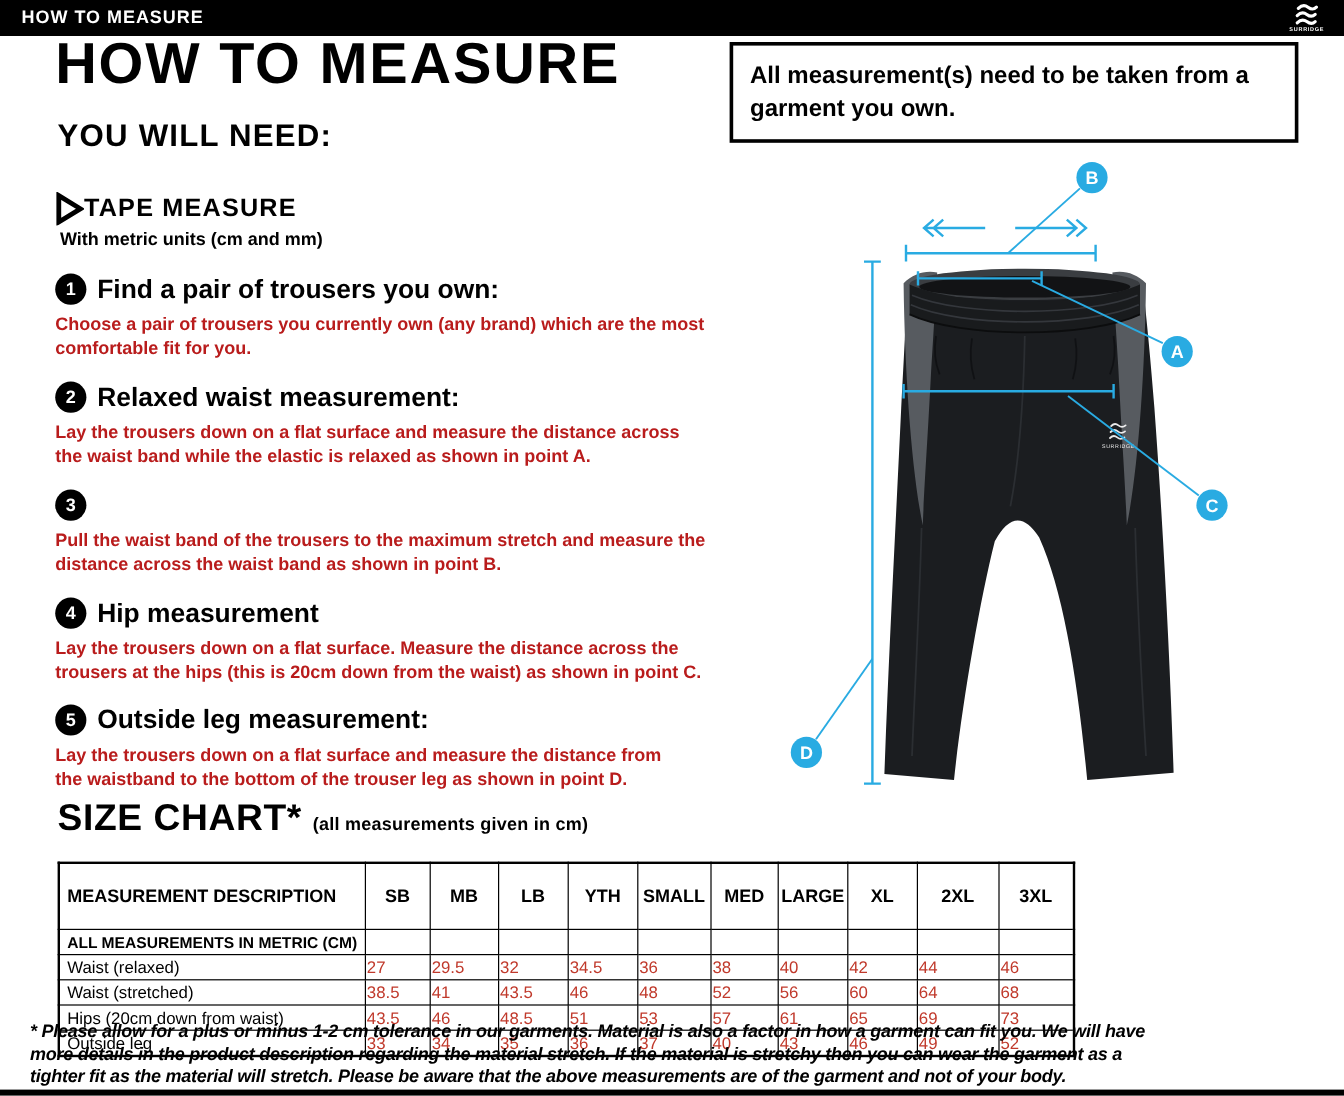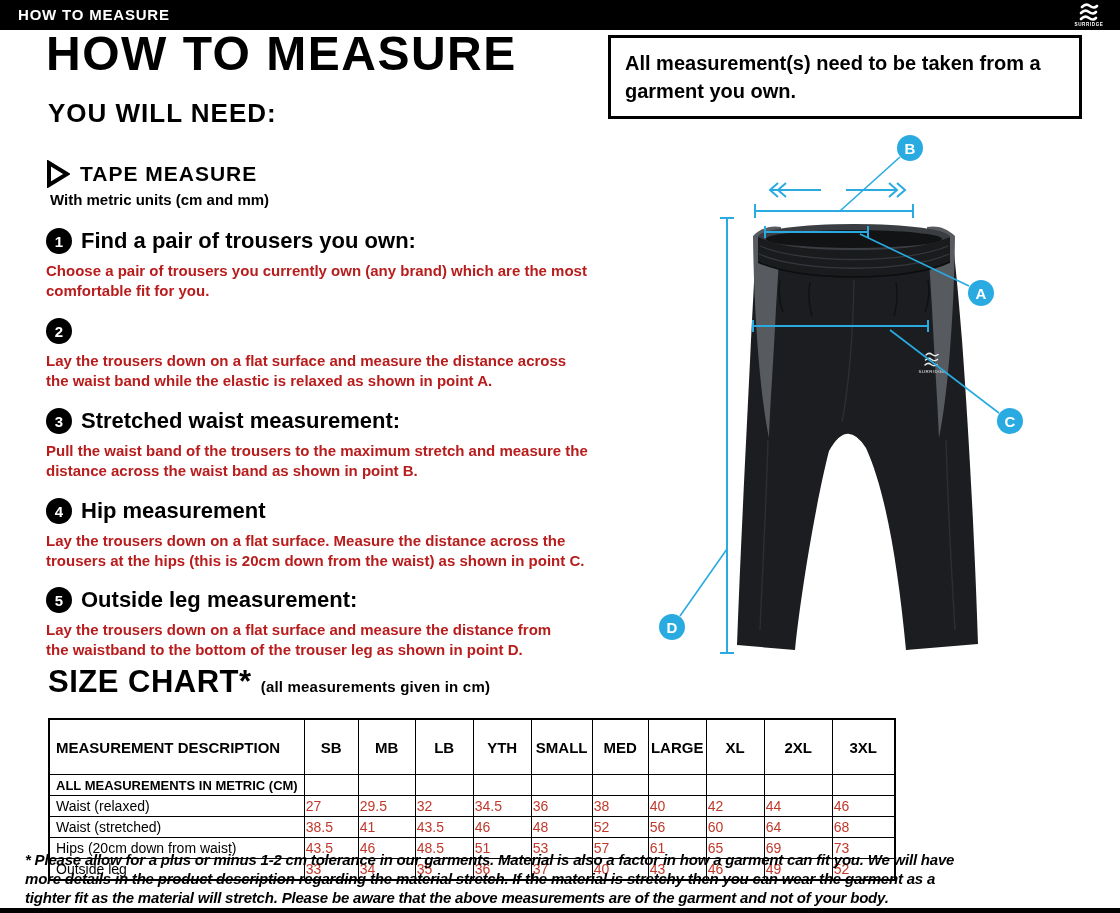--- a/index.html
+++ b/index.html
@@ -10,21 +10,21 @@
   
   .topbar{position:absolute;top:0;left:0;width:1120px;height:30px;background:#000;}
   .topbar-title{position:absolute;left:18px;top:0;line-height:30px;color:#fff;font-size:15px;font-weight:bold;letter-spacing:.8px;}
   .topbar-logo{position:absolute;right:8px;top:2px;width:46px;height:26px;}
   
   .main-heading{position:absolute;left:46px;top:30px;font-size:48px;font-weight:bold;letter-spacing:1.5px;line-height:1;}
   .subheading{position:absolute;left:48px;top:98px;font-size:26px;font-weight:bold;letter-spacing:1px;}
   .notice-box{position:absolute;left:608px;top:35px;width:440px;border:3px solid #000;padding:11px 14px;font-size:20px;font-weight:bold;line-height:1.4;white-space:pre-line;background:#fff;}
   
   .tool{position:absolute;left:46px;top:160px;}
-  .tool-head{display:flex;align-items:center;gap:10px;font-size:21px;font-weight:bold;letter-spacing:1px;}
+  .tool-head{display:flex;align-items:center;gap:0;font-size:21px;font-weight:bold;letter-spacing:1px;}
   .tool-sub{font-size:15px;font-weight:bold;margin-top:3px;margin-left:4px;}
   
   .step{position:absolute;left:46px;width:600px;}
   .step-head{display:flex;align-items:center;gap:9px;font-size:22px;font-weight:bold;}
   .step-num{width:26px;height:26px;border-radius:50%;background:#000;color:#fff;font-size:15px;font-weight:bold;display:flex;align-items:center;justify-content:center;flex:0 0 26px;}
   .step-body{margin-top:7px;font-size:15px;font-weight:bold;line-height:1.3;white-space:pre-line;color:#b91c1c;}
   .step1{top:228px}.step2{top:318px}.step3{top:408px}.step4{top:498px}.step5{top:587px}
   
   .diagram{position:absolute;left:650px;top:130px;width:420px;height:545px;}
   
@@ -87,28 +87,28 @@
   <div class="step-head">
       <span class="step-num">1</span>
       <span>Find a pair of trousers you own:</span>
     </div>
   <div class="step-body">Choose a pair of trousers you currently own (any brand) which are the most
 comfortable fit for you.</div>
 </div>
 <div class="step step2">
   <div class="step-head">
       <span class="step-num">2</span>
+      <span>Relaxed waist measurement:</span>
     </div>
   <div class="step-body">Lay the trousers down on a flat surface and measure the distance across
 the waist band while the elastic is relaxed as shown in point A.</div>
 </div>
 <div class="step step3">
   <div class="step-head">
       <span class="step-num">3</span>
-      <span>Stretched waist measurement:</span>
     </div>
   <div class="step-body">Pull the waist band of the trousers to the maximum stretch and measure the
 distance across the waist band as shown in point B.</div>
 </div>
 <div class="step step4">
   <div class="step-head">
       <span class="step-num">4</span>
       <span>Hip measurement</span>
     </div>
   <div class="step-body">Lay the trousers down on a flat surface. Measure the distance across the

